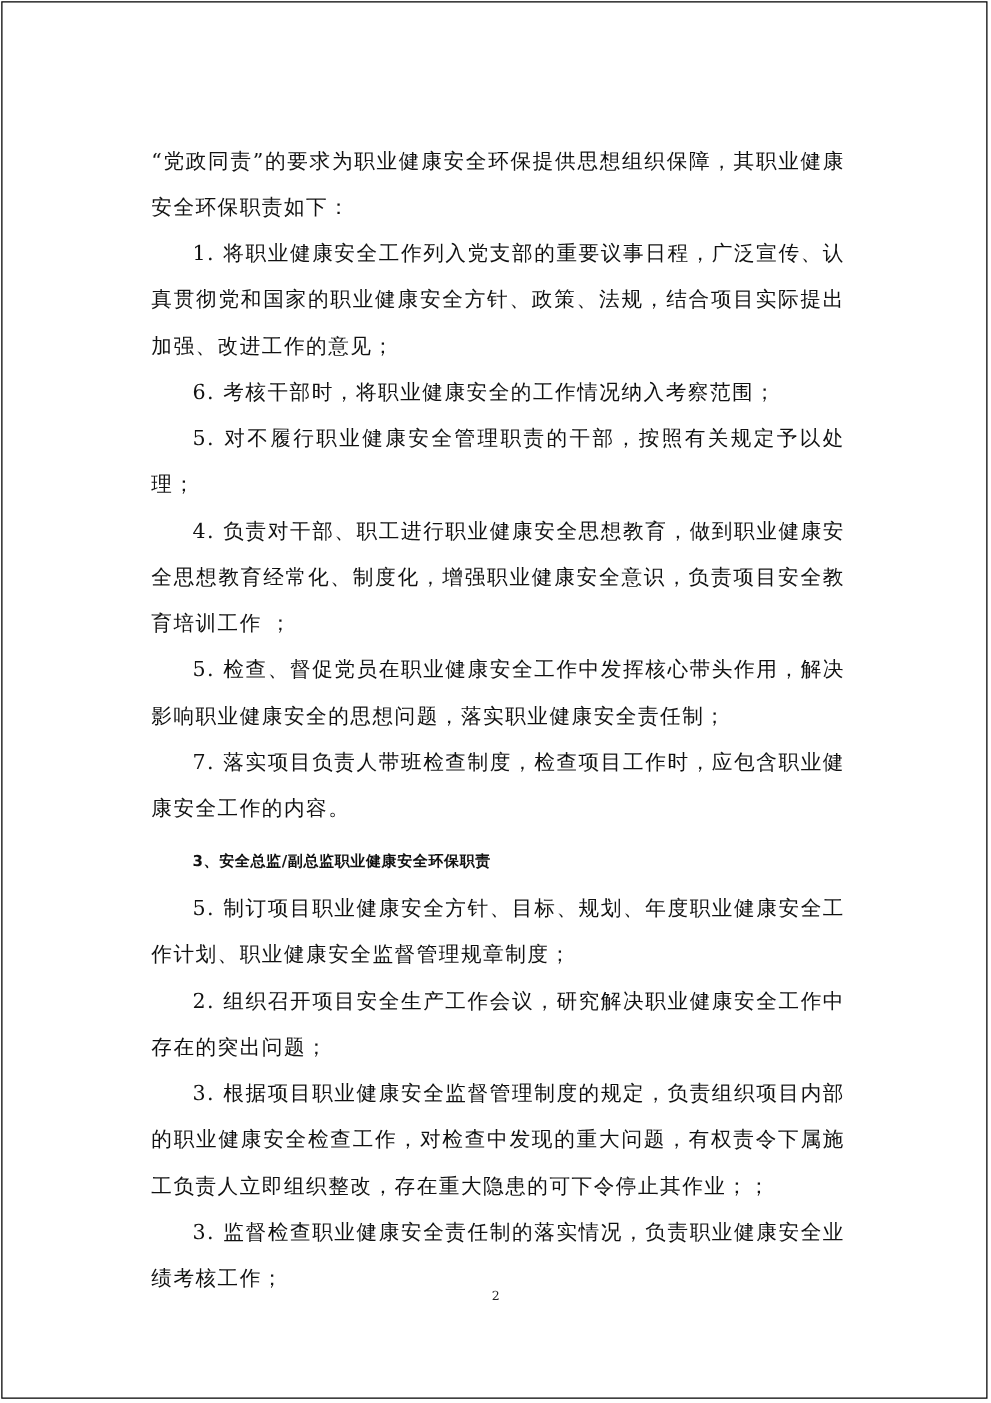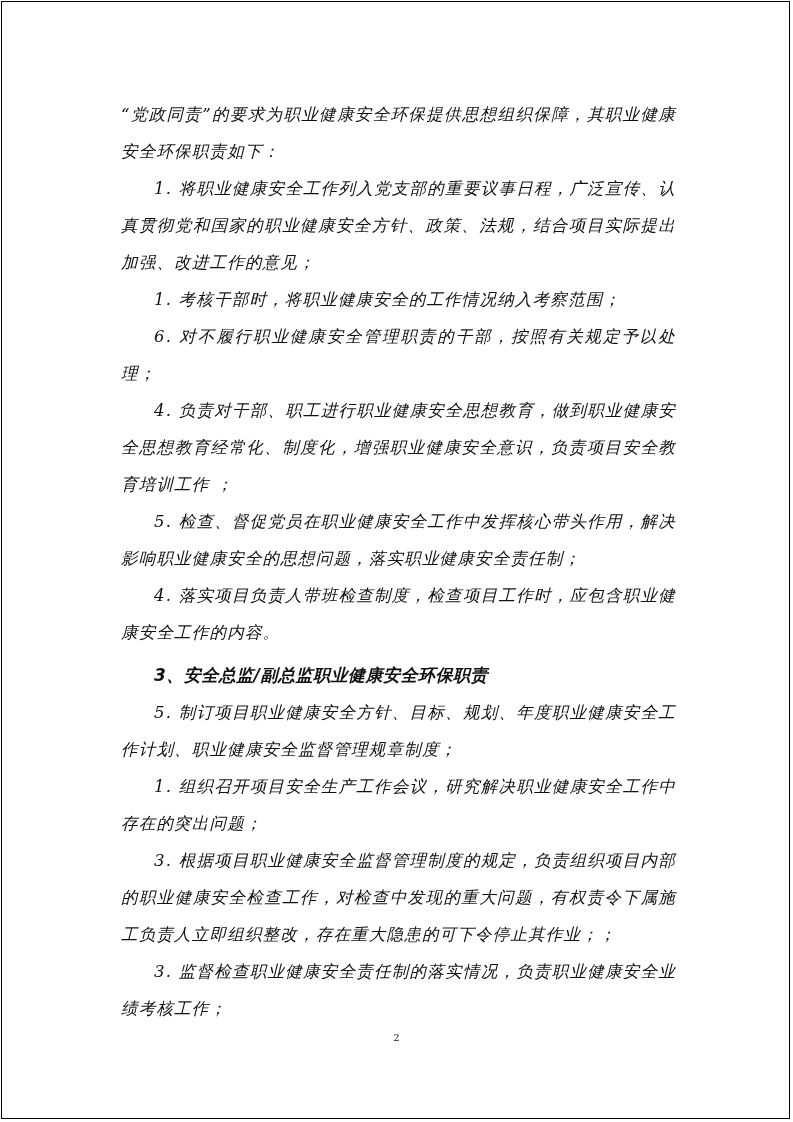--- a/index.html
+++ b/index.html
@@ -20,40 +20,39 @@
       left: 1px;
       top: 1px;
       width: 789px;
       height: 1118px;
       border: 1px solid #000000;
       box-sizing: border-box;
     }
     .content {
       position: absolute;
       left: 121px;
-      top: 96px;
+      top: 110px;
       width: 555px;
-      font-style: italic;
     }
     .para {
       font-size: 16.5px;
       line-height: 37px;
       margin: 0;
       text-align: justify;
       text-align-last: left;
       letter-spacing: 1.2px;
       word-break: break-all;
     }
     .para.indent {
       text-indent: 33px;
     }
     .heading {
       font-family: "DejaVu Sans", "Liberation Sans", sans-serif;
       font-weight: bold;
-      font-size: 17px;
+      font-size: 12px;
       line-height: 37px;
       margin: 6px 0 0 0;
       padding-left: 33px;
       letter-spacing: 0.5px;
     }
     .page-number {
       position: absolute;
       left: 0;
       width: 793px;
       top: 1032px;
@@ -65,27 +64,27 @@
   </style>
 </head>
 <body>
 
 <div class="page-frame"></div>
 
 <div class="content">
   <p class="para">“党政同责”的要求为职业健康安全环保提供思想组织保障，其职业健康安全环保职责如下：</p>
 
   <p class="para indent">1. 将职业健康安全工作列入党支部的重要议事日程，广泛宣传、认真贯彻党和国家的职业健康安全方针、政策、法规，结合项目实际提出加强、改进工作的意见；</p>
-  <p class="para indent">1. 考核干部时，将职业健康安全的工作情况纳入考察范围；</p>
-  <p class="para indent">6. 对不履行职业健康安全管理职责的干部，按照有关规定予以处理；</p>
+  <p class="para indent">6. 考核干部时，将职业健康安全的工作情况纳入考察范围；</p>
+  <p class="para indent">5. 对不履行职业健康安全管理职责的干部，按照有关规定予以处理；</p>
   <p class="para indent">4. 负责对干部、职工进行职业健康安全思想教育，做到职业健康安全思想教育经常化、制度化，增强职业健康安全意识，负责项目安全教育培训工作 ；</p>
   <p class="para indent">5. 检查、督促党员在职业健康安全工作中发挥核心带头作用，解决影响职业健康安全的思想问题，落实职业健康安全责任制；</p>
-  <p class="para indent">4. 落实项目负责人带班检查制度，检查项目工作时，应包含职业健康安全工作的内容。</p>
+  <p class="para indent">7. 落实项目负责人带班检查制度，检查项目工作时，应包含职业健康安全工作的内容。</p>
 
   <h3 class="heading">3、安全总监/副总监职业健康安全环保职责</h3>
 
   <p class="para indent">5. 制订项目职业健康安全方针、目标、规划、年度职业健康安全工作计划、职业健康安全监督管理规章制度；</p>
-  <p class="para indent">1. 组织召开项目安全生产工作会议，研究解决职业健康安全工作中存在的突出问题；</p>
+  <p class="para indent">2. 组织召开项目安全生产工作会议，研究解决职业健康安全工作中存在的突出问题；</p>
   <p class="para indent">3. 根据项目职业健康安全监督管理制度的规定，负责组织项目内部的职业健康安全检查工作，对检查中发现的重大问题，有权责令下属施工负责人立即组织整改，存在重大隐患的可下令停止其作业；；</p>
   <p class="para indent">3. 监督检查职业健康安全责任制的落实情况，负责职业健康安全业绩考核工作；</p>
 </div>
 
 <div class="page-number">2</div>
 
 </body></html>

